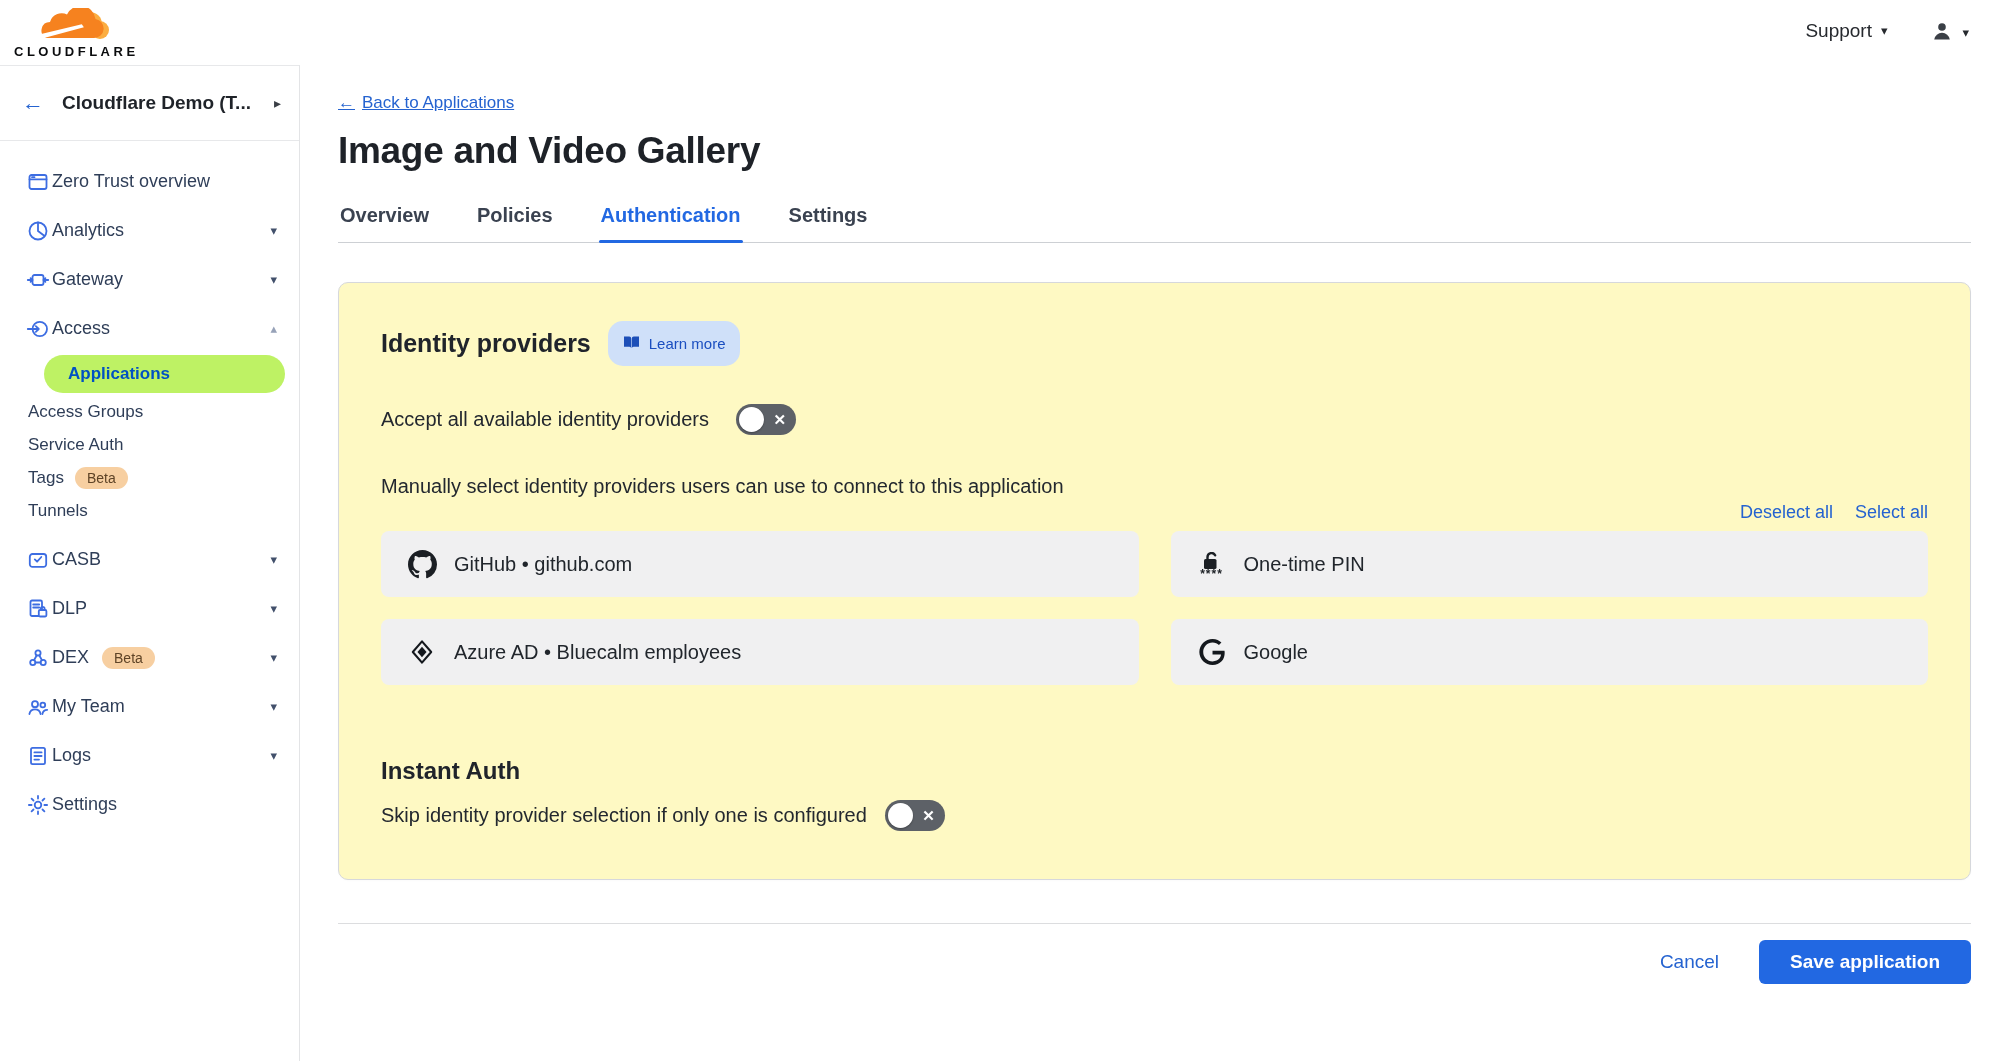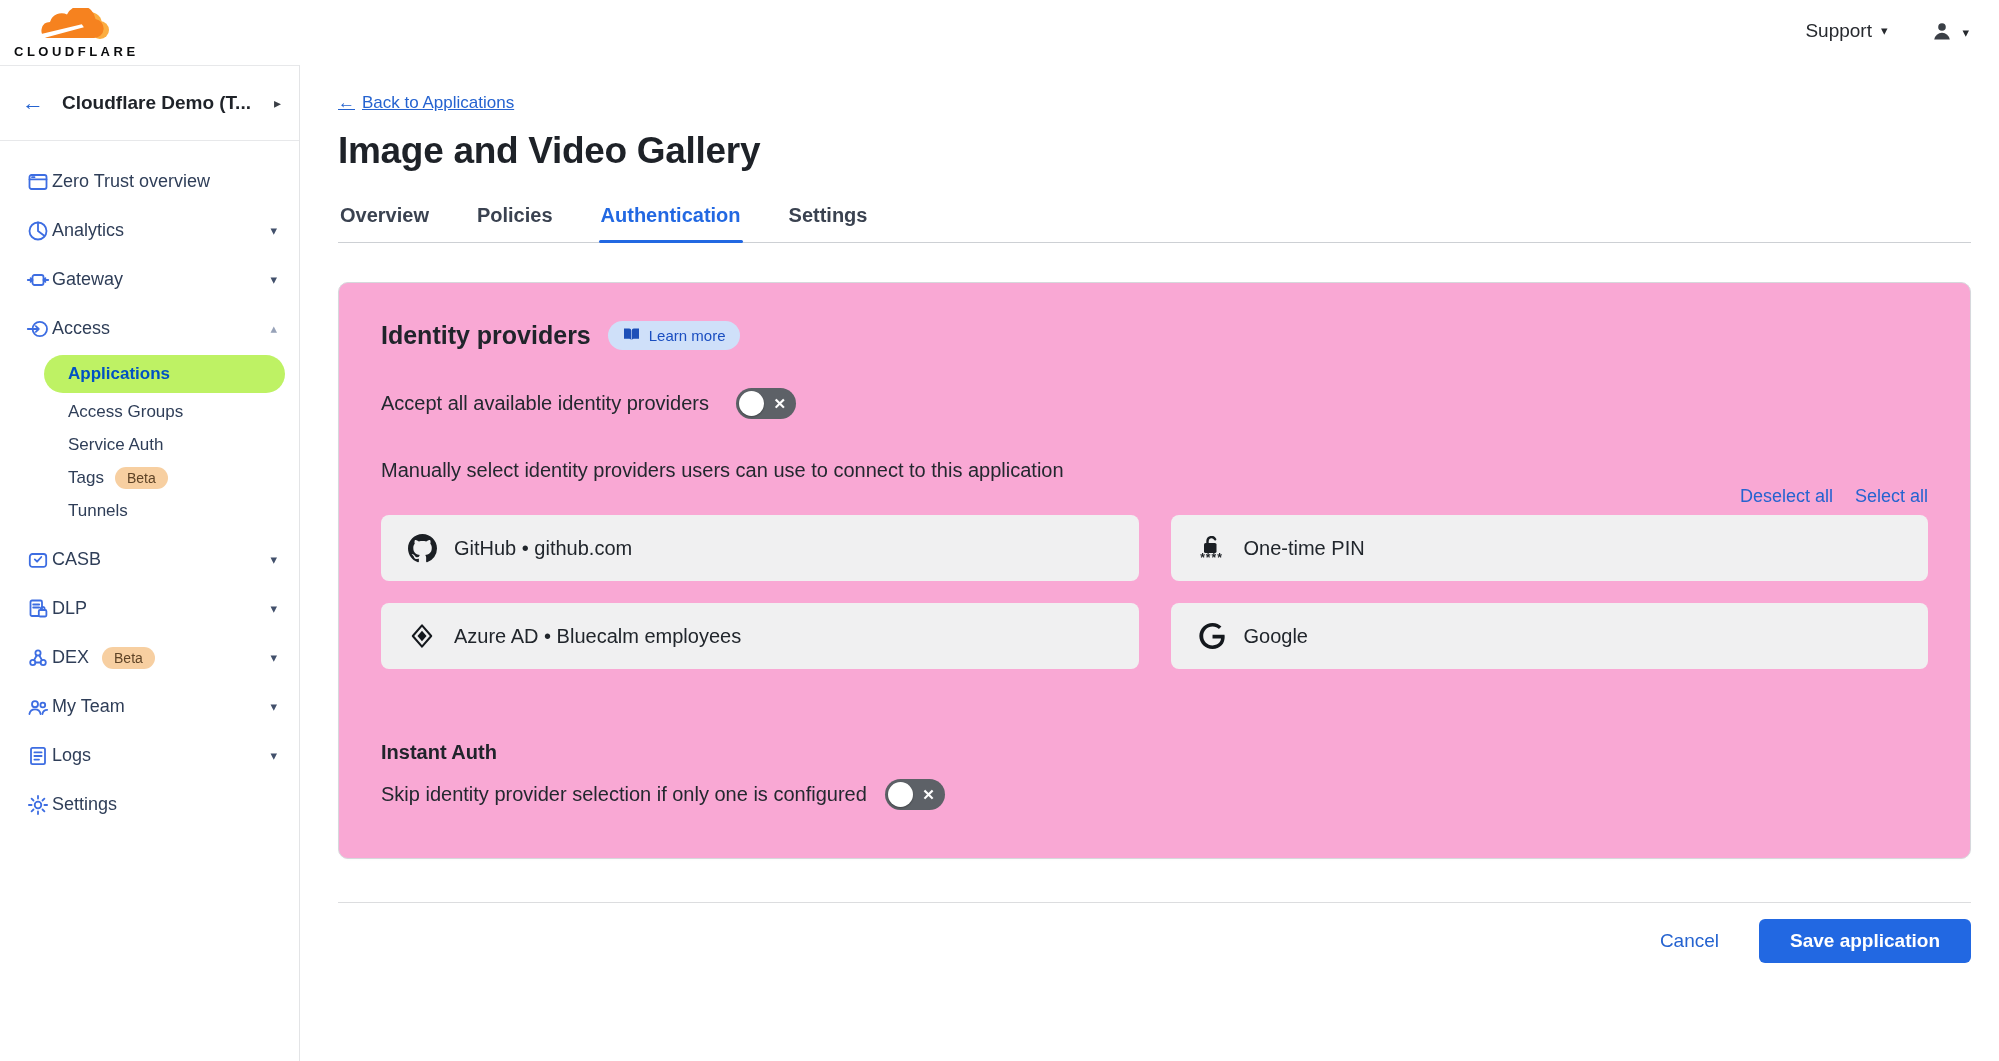--- a/index.html
+++ b/index.html
@@ -32,51 +32,51 @@
   .sb-back{color:var(--link); font-size:22px; font-weight:700; cursor:pointer;}
   .sb-account{font-size:19px; font-weight:700; color:#1f2329; white-space:nowrap; overflow:hidden;}
   .sb-expand{margin-left:auto; color:#3a3f46; font-size:14px; cursor:pointer;}
   .nav{padding:16px 0 0;}
   .nav-item{height:49px; display:flex; align-items:center; padding:0 22px 0 26px; gap:2px; font-size:18px; color:#2f3e58; cursor:pointer;}
   .nav-item .icon{width:24px; height:24px; flex:none; display:flex; align-items:center; justify-content:center;}
   .nav-item svg{stroke:var(--sidebar-icon); fill:none; stroke-width:1.8; stroke-linecap:round; stroke-linejoin:round;}
   .nav-caret{margin-left:auto; color:#42506b; font-size:13px;}
   .nav-caret.up{color:#97a2b8;}
   .subnav{margin:2px 0 8px;}
-  .sub-item{height:33px; display:flex; align-items:center; padding-left:68px; font-size:17px; color:#2f3e58; cursor:pointer;}
+  .sub-item{height:33px; display:flex; align-items:center; padding-left:28px; font-size:17px; color:#2f3e58; cursor:pointer;}
   .sub-item.active{height:38px; margin:0 14px 2px 44px; padding-left:24px; background:#bef264; border-radius:19px; font-weight:700; color:var(--active-item);}
   .beta{margin-left:11px; background:var(--beta-bg); color:#5e4326; font-size:14px; padding:3px 12px; border-radius:12px; font-weight:400;}
 
   
   .back-link{margin-top:28px; display:inline-flex; align-items:center; gap:7px; color:var(--link); font-size:17px; text-decoration:underline; cursor:pointer;}
   h1.page-title{margin-top:17px; font-size:37px; font-weight:700; color:#1e2228; letter-spacing:-0.3px;}
   .tabs{margin-top:32px; display:flex; gap:44px; border-bottom:1px solid #cdd0d4;}
   .tab{position:relative; padding:0 2px 15px; font-size:20px; font-weight:600; color:#3a4250; cursor:pointer;}
   .tab.active{color:var(--accent);}
   .tab.active::after{content:""; position:absolute; left:0; right:0; bottom:-1px; height:3px; background:var(--accent); border-radius:2px;}
 
   
-  .card{margin-top:39px; border:1px solid #d6d8dc; border-radius:10px; background:#f9a8d4; padding:38px 42px 48px; box-shadow:0 1px 2px rgba(0,0,0,.02);}
+  .card{margin-top:39px; border:1px solid #d6d8dc; border-radius:10px; background:#fef9c3; padding:38px 42px 48px; box-shadow:0 1px 2px rgba(0,0,0,.02);}
   .card-heading{display:flex; align-items:center; gap:17px;}
   .card-heading h2{font-size:25px; font-weight:700; color:#20242b;}
-  .learn-more{display:inline-flex; align-items:flex-start; gap:9px; background:var(--learnmore-bg); color:#1a4ec0; padding:6px 15px; border-radius:15px; font-size:15px; font-weight:500; cursor:pointer;}
+  .learn-more{display:inline-flex; align-items:flex-start; gap:9px; background:var(--learnmore-bg); color:#1a4ec0; padding:14px 15px; border-radius:15px; font-size:15px; font-weight:500; cursor:pointer;}
   .accept-row{margin-top:38px; display:flex; align-items:center; gap:27px; font-size:20px; color:#23282f;}
   .manual-text{margin-top:40px; font-size:20px; color:#23282f;}
   .select-links{display:flex; justify-content:flex-end; gap:22px; margin-top:4px; font-size:18px;}
   .select-links span{color:var(--link); cursor:pointer;}
 
   .provider-grid{margin-top:8px; display:grid; grid-template-columns:1fr 1fr; column-gap:32px; row-gap:22px;}
   .provider{height:66px; background:var(--provider-bg); border:1.5px solid transparent; border-radius:8px; display:flex; align-items:center; padding:0 24px; gap:16px; font-size:20px; font-weight:500; color:#21262c; cursor:pointer;}
   .provider.selected{background:var(--selected-card-bg); border-color:var(--selected-card-border);}
   .p-icon{width:32px; display:flex; flex-direction:column; align-items:center; justify-content:center; flex:none;}
   .check-badge{margin-left:auto; width:23px; height:23px; border-radius:50%; background:#1569E0; display:flex; align-items:center; justify-content:center; flex:none;}
   .otp-stars{font-size:12px; font-weight:700; letter-spacing:1px; color:#1b1f24; line-height:4px; margin-top:2px;}
 
   .instant{margin-top:50px;}
-  .instant h3{font-size:20px; font-weight:700; color:#20242b;}
+  .instant h3{font-size:24px; font-weight:700; color:#20242b;}
   .instant-row{margin-top:15px; display:flex; align-items:center; gap:18px; font-size:20px; color:#23282f;}
 
   
   .toggle{width:60px; height:31px; border-radius:16px; background:var(--toggle-off); position:relative; flex:none; cursor:pointer;}
   .toggle .knob{position:absolute; left:3px; top:3px; width:25px; height:25px; border-radius:50%; background:#fff; box-shadow:0 1px 2px rgba(0,0,0,.3);}
   .toggle .x{position:absolute; right:10px; top:50%; transform:translateY(-52%); color:#fff; font-size:15px; font-weight:700;}
 
   
   .footer-divider{margin-top:43px; border-top:1px solid #dcdddf;}
   .footer{display:flex; justify-content:flex-end; align-items:center; gap:40px; margin-top:16px;}

